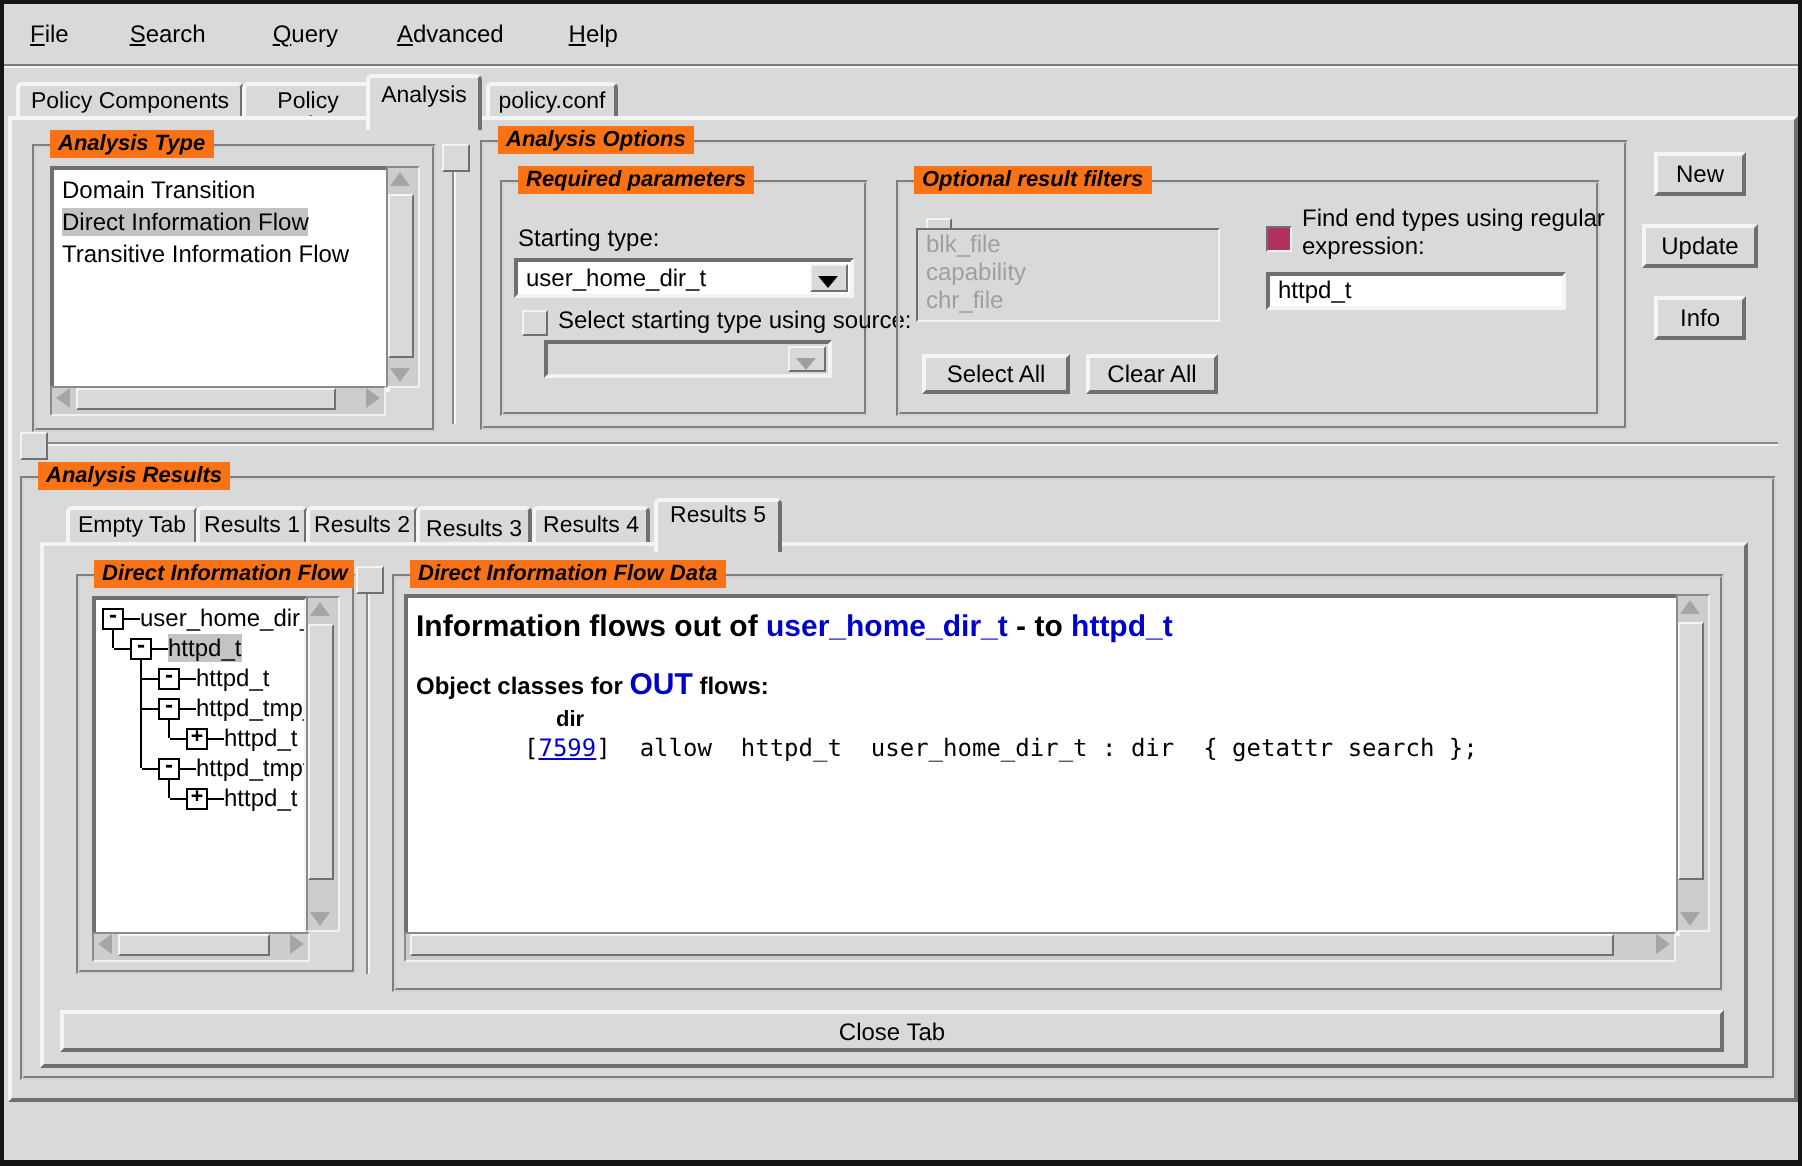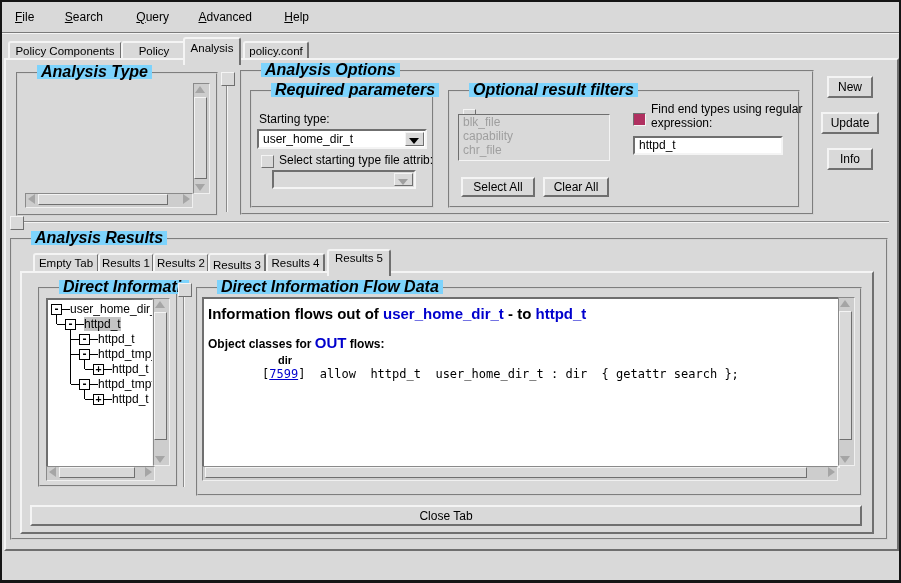--- a/index.html
+++ b/index.html
@@ -5,22 +5,22 @@
   html,body{margin:0;padding:0;background:#555;}
   #stage{position:relative;width:901px;height:583px;background:#d9d9d9;overflow:hidden;
          font-family:"Liberation Sans",sans-serif;color:#000;}
   .winborder{position:absolute;inset:0;border:2px solid #151515;border-bottom:3px solid #151515;pointer-events:none;z-index:60;}
 
   
   .raised{background:#d9d9d9;border:2px solid;border-color:#f4f4f4 #6f6f6f #6f6f6f #f4f4f4;}
   .sunkenw{background:#fff;border:2px solid;border-color:#6f6f6f #f4f4f4 #f4f4f4 #6f6f6f;}
   .sunkeng{background:#d9d9d9;border:1px solid;border-color:#6f6f6f #f4f4f4 #f4f4f4 #6f6f6f;}
   .lframe{position:absolute;border:2px groove #d2d2d2;}
-  .lframe-title{position:absolute;top:-9px;left:7px;background:#7dd3fc;padding:0 4px;
-    font-style:italic;font-weight:bold;font-size:16px;white-space:nowrap;line-height:14px;margin-left:12px;}
+  .lframe-title{position:absolute;top:-9px;left:7px;background:#f97316;padding:0 4px;
+    font-style:italic;font-weight:bold;font-size:11px;white-space:nowrap;line-height:14px;}
 
   
   .menubar{position:absolute;left:2px;top:2px;right:2px;height:29px;background:#d9d9d9;}
   .menu-item{display:inline-block;font-size:12px;padding:8px 9px 0 9px;cursor:default;}
   .menu-item::first-letter{text-decoration:underline;}
   .menusep{position:absolute;left:2px;right:2px;top:32px;height:0;border-top:1px solid #7a7a7a;border-bottom:1px solid #f4f4f4;}
   .tab{position:absolute;background:#d9d9d9;border:2px solid;border-color:#f4f4f4 #6f6f6f #d9d9d9 #f4f4f4;
        border-bottom:none;border-radius:3px 3px 0 0;font-size:11.5px;text-align:center;overflow:hidden;}
   .content-frame{position:absolute;left:4px;top:58px;width:891px;height:489px;
        background:#d9d9d9;border:2px solid;border-color:#f4f4f4 #6f6f6f #6f6f6f #f4f4f4;}
@@ -101,20 +101,25 @@
   <div class="tab" style="left:8px;top:41px;width:110px;height:15px;padding-top:2px">Policy Components</div>
   <div class="tab" style="left:121px;top:41px;width:62px;height:15px;padding-top:2px">Policy Rules</div>
   <div class="tab" style="left:183px;top:37px;width:54px;height:23px;padding-top:3px;z-index:3;border-color:#f4f4f4 #6f6f6f #d9d9d9 #f4f4f4">Analysis</div>
   <div class="tab" style="left:243px;top:41px;width:62px;height:15px;padding-top:2px">policy.conf</div>
 
   <div class="content-frame"></div>
 
   <div class="lframe" style="left:16px;top:72px;width:198px;height:140px">
     <span class="lframe-title">Analysis Type</span>
   </div>
+  <div class="sunkenw" style="position:absolute;left:25px;top:83px;width:166px;height:109px;overflow:hidden">
+    <div class="lb-row" style="margin-top:2px">Domain Transition</div>
+    <div class="lb-row"><span class="sel">Direct Information Flow</span></div>
+    <div class="lb-row">Transitive Information Flow</div>
+  </div>
   <div class="sb" style="left:193px;top:83px;width:15px;height:109px">
     <span class="arr arr-up" style="left:1px;top:2px"></span>
     <div class="sb-thumb" style="left:0;top:13px;width:11px;height:80px"></div>
     <span class="arr arr-dn" style="left:1px;bottom:2px"></span>
   </div>
   <div class="sb" style="left:25px;top:193px;width:166px;height:13px">
     <span class="arr arr-lf" style="left:2px;top:0px"></span>
     <div class="sb-thumb" style="left:12px;top:0;width:128px;height:9px"></div>
     <span class="arr arr-rt" style="right:2px;top:0px"></span>
   </div>
@@ -130,21 +135,21 @@
     <span class="lframe-title">Required parameters</span>
   </div>
   <span class="field-label" style="left:259px;top:112px">Starting type:</span>
   <div class="combo" style="left:257px;top:129px;width:162px;height:16px">
     <span>user_home_dir_t</span>
     <span class="combo-btn">
         <span class="combo-arr"></span>
       </span>
   </div>
   <span class="checkbox" style="left:261px;top:155px"></span>
-  <span class="field-label" style="left:279px;top:153px">Select starting type file attrib:</span>
+  <span class="field-label" style="left:279px;top:153px">Select starting type using source:</span>
   <div class="combo" style="left:272px;top:170px;width:136px;height:15px;background:#d9d9d9">
     <span></span>
     <span class="combo-btn">
         <span class="combo-arr" style="border-top-color:#9f9f9f"></span>
       </span>
   </div>
 
   <div class="lframe" style="left:448px;top:90px;width:348px;height:114px">
     <span class="lframe-title">Optional result filters</span>
   </div>

